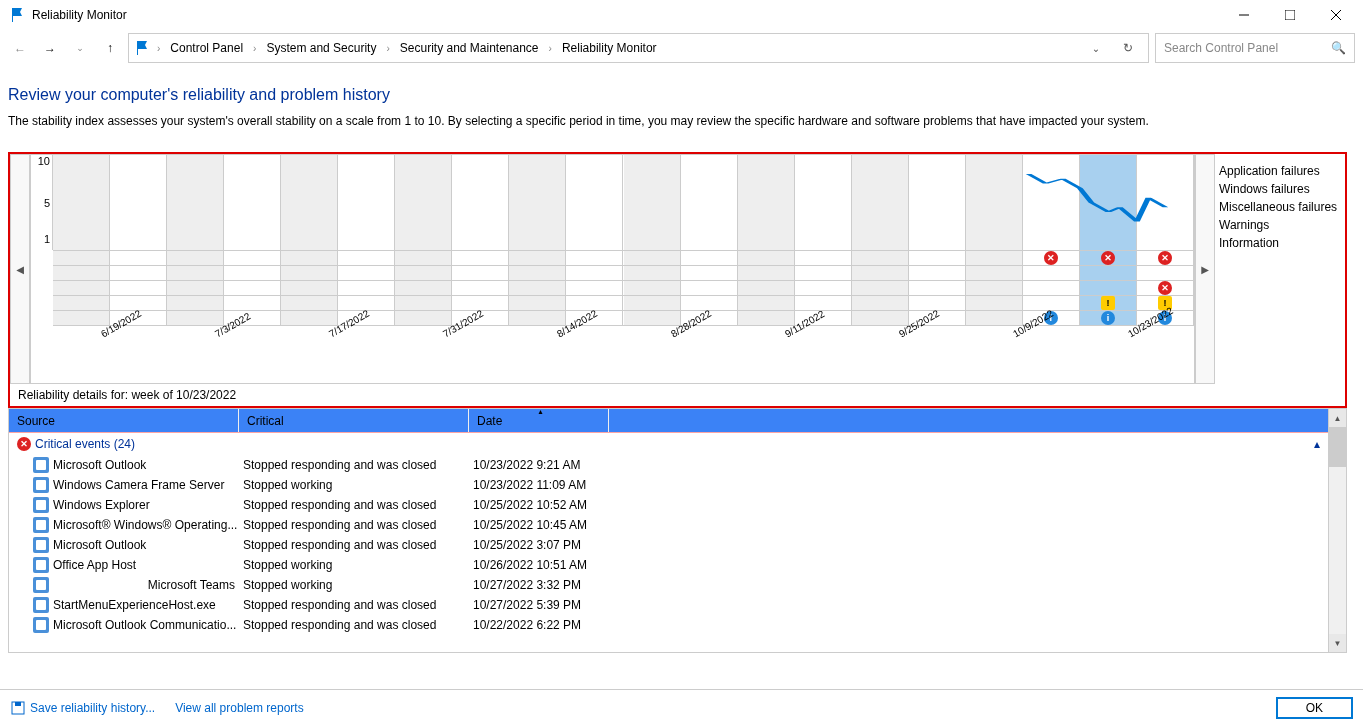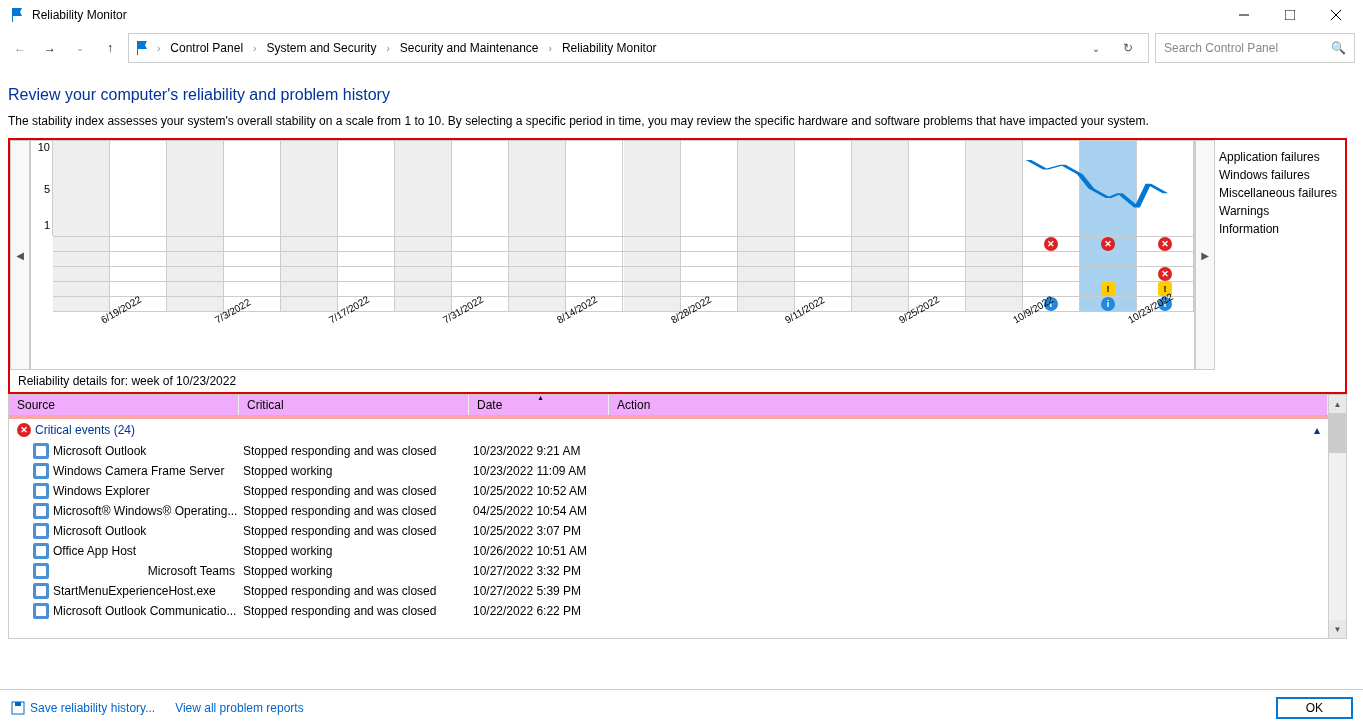--- a/index.html
+++ b/index.html
@@ -12,21 +12,21 @@
 .toolbar { height: 36px; display: flex; align-items: center; padding: 0 8px; gap: 6px; }
 .navbtn { width: 24px; height: 24px; display: flex; align-items: center; justify-content: center; color: #888; }
 .navbtn.enabled { color: #000; }
 .addrbar { flex: 1; height: 30px; border: 1px solid #ccc; display: flex; align-items: center; padding: 0 6px; gap: 4px; }
 .crumb { font-size: 12px; color: #000; padding: 2px 4px; }
 .chev { color: #888; font-size: 10px; padding: 0 2px; }
 .addrbtn { width: 28px; height: 28px; display: flex; align-items: center; justify-content: center; color: #555; }
 .searchbox { width: 200px; height: 30px; border: 1px solid #ccc; display: flex; align-items: center; padding: 0 8px; color: #888; justify-content: space-between; }
 .content { padding: 8px 16px 0 8px; }
 .heading { color: #003399; font-size: 16px; margin: 12px 0 10px 0; }
-.desc { font-size: 12px; margin-bottom: 10px; }
+.desc { font-size: 12px; margin-bottom: 24px; }
 .redbox { border: 2px solid #d00; padding: 0; }
 .viewrow { display: flex; justify-content: space-between; padding: 4px 8px; font-size: 12px; }
 .viewrow a { color: #06c; text-decoration: none; }
 .viewrow .weeks { font-weight: bold; }
 .chartwrap { display: flex; height: 230px; }
 .chartarrow { width: 20px; display: flex; align-items: center; justify-content: center; border: 1px solid #ccc; background: #f8f8f8; font-size: 10px; color: #555; }
 .chartmain { flex: 1; border: 1px solid #ccc; position: relative; background: #fff; }
 .legend { width: 130px; padding: 8px 4px; font-size: 12px; line-height: 1.5; }
 .yaxis { position: absolute; left: 0; top: 0; width: 22px; height: 95px; border-right: 1px solid #ccc; font-size: 11px; text-align: right; padding-right: 2px; }
 .plotarea { position: absolute; left: 22px; top: 0; right: 0; height: 95px; }
@@ -37,21 +37,21 @@
 .irow { height: 15px; border-top: 1px solid #ccc; position: relative; }
 .irow .cell { position: absolute; top: 0; bottom: 0; border-right: 1px solid #ccc; display: flex; align-items: center; justify-content: center; }
 .irow .cell.odd { background: #eee; }
 .irow .cell.sel { background: #a8d0ef; }
 .datesrow { position: absolute; left: 22px; top: 170px; right: 0; height: 55px; border-top: 1px solid #ccc; }
 .datelbl { position: absolute; top: 4px; font-size: 10px; transform: rotate(-30deg); transform-origin: left top; white-space: nowrap; }
 svg.line { position: absolute; left: 0; top: 0; width: 100%; height: 100%; pointer-events: none; }
 .detailslbl { padding: 4px 8px; font-size: 12px; }
 .tablewrap { border: 1px solid #ccc; height: 245px; display: flex; }
 .tablemain { flex: 1; overflow: hidden; }
-.thead { display: flex; border-bottom: 4px solid #fca5a5; background: #f0abfc; height: 24px; align-items: flex-start; }
+.thead { display: flex; border-bottom: 1px solid #fca5a5; background: #3b82f6; height: 24px; align-items: flex-start; }
 .th { padding: 0 8px; font-size: 12px; border-right: 1px solid #eee; height: 100%; display: flex; align-items: center; position: relative; }
 .tbody { overflow-y: auto; height: 218px; }
 .trow { display: flex; height: 20px; align-items: center; padding: 0 8px; font-size: 12px; }
 .td { padding: 0 4px; overflow: hidden; text-overflow: ellipsis; white-space: nowrap; }
 .grouprow { display: flex; align-items: center; height: 22px; padding: 0 8px; color: #003399; font-size: 12px; }
 .vscroll { width: 18px; background: #f0f0f0; border-left: 1px solid #ccc; position: relative; }
 .vscroll .arrow { width: 100%; height: 18px; display: flex; align-items: center; justify-content: center; font-size: 8px; color: #555; background: #e8e8e8; }
 .vscroll .arrow.bot { position: absolute; bottom: 0; }
 .vscroll .thumb { position: absolute; top: 18px; width: 100%; height: 40px; background: #ccc; }
 .footer { position: absolute; bottom: 0; left: 0; right: 0; height: 36px; border-top: 1px solid #ccc; display: flex; align-items: center; padding: 0 10px; }
@@ -313,21 +313,20 @@
 
   <div class="tablewrap">
     <div class="tablemain">
       <div class="thead">
         <div class="th" style="width:230px">Source</div>
         <div class="th" style="width:230px">Critical</div>
         <div class="th" style="width:140px">
             <span>Date</span>
             <span style="position:absolute;top:-2px;left:50%;font-size:8px;">▴</span>
           </div>
-        <div class="th" style="flex:1">Action</div>
       </div>
       <div class="tbody" id="tbody">
           <div class="grouprow">
             <span class="ico err">✕</span>
             <span style="margin-left:4px;">Critical events (24)</span>
             <span style="flex:1"></span>
             <span style="color:#003399;">▴</span>
           </div>
           <div class="trow">
             <div class="td" style="width:222px;display:flex;align-items:center;padding-left:16px;">
@@ -367,21 +366,21 @@
           </div>
           <div class="trow">
             <div class="td" style="width:222px;display:flex;align-items:center;padding-left:16px;">
               <svg class="appico" viewBox="0 0 16 16">
                 <rect width="16" height="16" fill="#4a90d9" rx="2"></rect>
                 <rect x="3" y="3" width="10" height="10" fill="#fff" rx="1"></rect>
               </svg>
               <span>Microsoft® Windows® Operating...</span>
             </div>
             <div class="td" style="width:230px">Stopped responding and was closed</div>
-            <div class="td" style="width:140px">04/25/2022 10:54 AM</div>
+            <div class="td" style="width:140px">10/25/2022 10:45 AM</div>
             <div class="td" style="flex:1"></div>
           </div>
           <div class="trow">
             <div class="td" style="width:222px;display:flex;align-items:center;padding-left:16px;">
               <svg class="appico" viewBox="0 0 16 16">
                 <rect width="16" height="16" fill="#4a90d9" rx="2"></rect>
                 <rect x="3" y="3" width="10" height="10" fill="#fff" rx="1"></rect>
               </svg>
               <span>Microsoft Outlook</span>
             </div>

